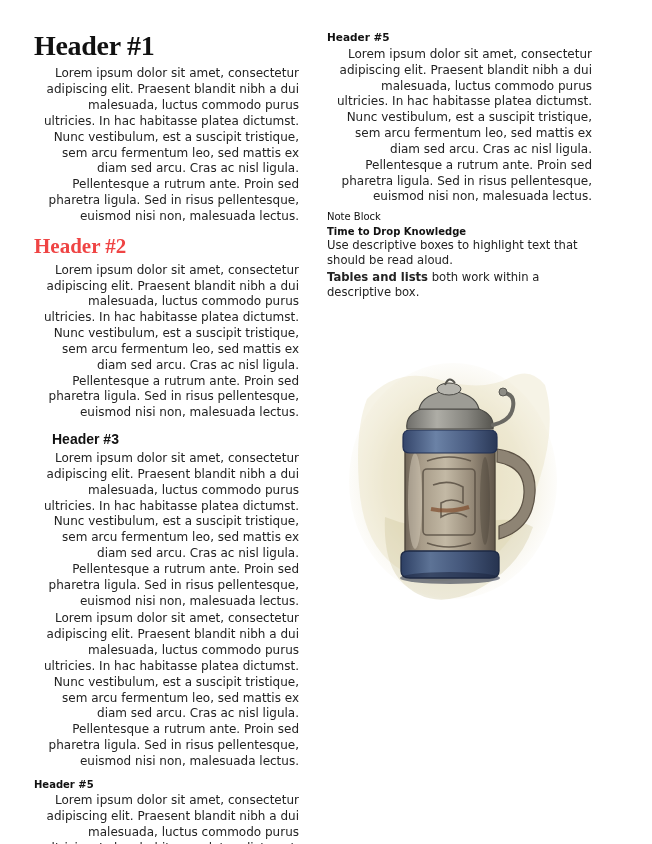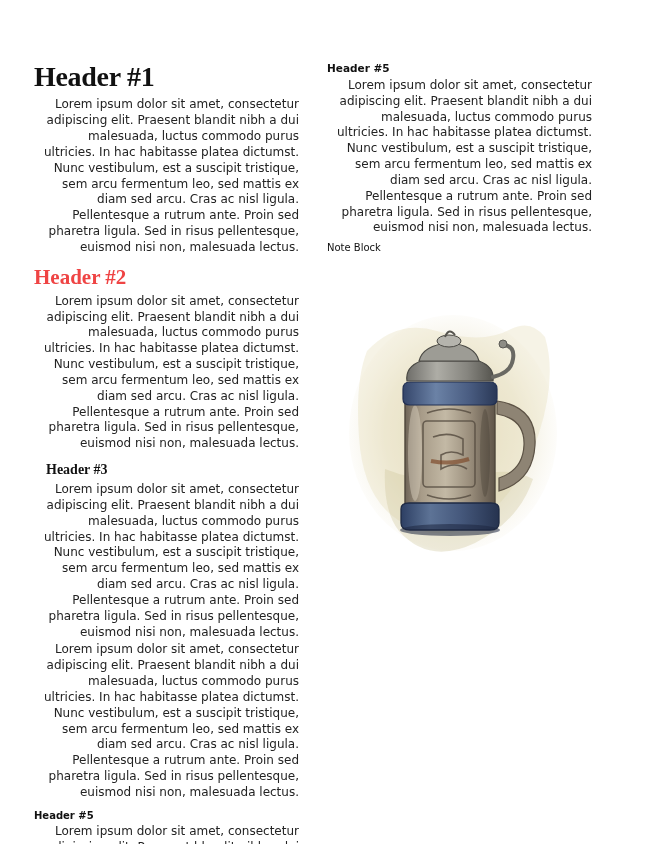--- a/index.html
+++ b/index.html
@@ -12,21 +12,21 @@
     background: #ffffff;
     font-family: "DejaVu Sans", sans-serif;
     color: #1a1a1a;
     overflow: hidden;
   }
   .page {
     position: relative;
     width: 564px;
     height: 844px;
     box-sizing: border-box;
-    padding: 62px 34px 0 34px;
+    padding: 31px 34px 0 34px;
   }
   .columns {
     display: flex;
     gap: 28px;
     align-items: flex-start;
   }
   .col {
     width: 265px;
     flex: 0 0 265px;
   }
@@ -44,25 +44,25 @@
   }
   h2.h2 {
     font-family: "Liberation Serif", serif;
     font-weight: bold;
     font-size: 21px;
     line-height: 1.1;
     margin: 10px 0 5px 0;
     color: #ef4444;
   }
   h3.h3 {
-    font-family: Liberation Serif, serif;
+    font-family: Liberation Sans, sans-serif;
     font-weight: bold;
     font-size: 14px;
     line-height: 1.15;
-    margin: 10px 0 4px 12px;
+    margin: 10px 0 4px 18px;
     color: #111111;
   }
   h4.h4 {
     font-family: "DejaVu Sans", sans-serif;
     font-weight: bold;
     font-size: 11.5px;
     line-height: 1.15;
     margin: 9px 0 3px 0;
     color: #111111;
   }
@@ -158,20 +158,25 @@
 
     <div class="col col-right">
 
       <h5 class="right-h5">Header #5</h5>
       <p class="body-text">Lorem ipsum dolor sit amet, consectetur adipiscing elit. Praesent blandit nibh a dui malesuada, luctus commodo purus ultricies. In hac habitasse platea dictumst. Nunc vestibulum, est a suscipit tristique, sem arcu fermentum leo, sed mattis ex diam sed arcu. Cras ac nisl ligula. Pellentesque a rutrum ante. Proin sed pharetra ligula. Sed in risus pellentesque, euismod nisi non, malesuada lectus.</p>
 
       <div>
         <div class="note-title">Note Block</div>
       </div>
 
+      <div>
+        <div class="subhead">Time to Drop Knowledge</div>
+        <div class="desc-body">Use descriptive boxes to highlight text that should be read aloud.</div>
+        <div class="desc-body"><span class="inline-bold">Tables and lists</span><span> both work within a descriptive box.</span></div>
+      </div>
 
       <div class="figure">
         <svg width="265" height="300" viewBox="0 0 265 300" xmlns="http://www.w3.org/2000/svg">
           <defs>
             <radialGradient id="wash" cx="50%" cy="50%" r="55%">
               <stop offset="0%" stop-color="#d9cfa8" stop-opacity="0.75"></stop>
               <stop offset="60%" stop-color="#e2d9b6" stop-opacity="0.45"></stop>
               <stop offset="100%" stop-color="#efe9d2" stop-opacity="0"></stop>
             </radialGradient>
             <linearGradient id="bodyGrad" x1="0" y1="0" x2="1" y2="0">

